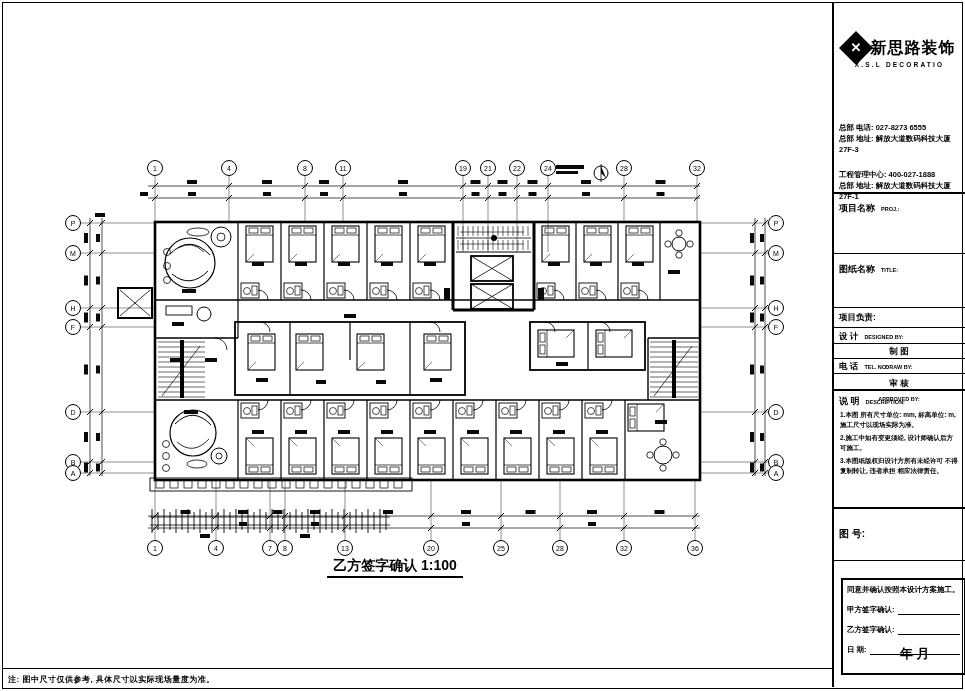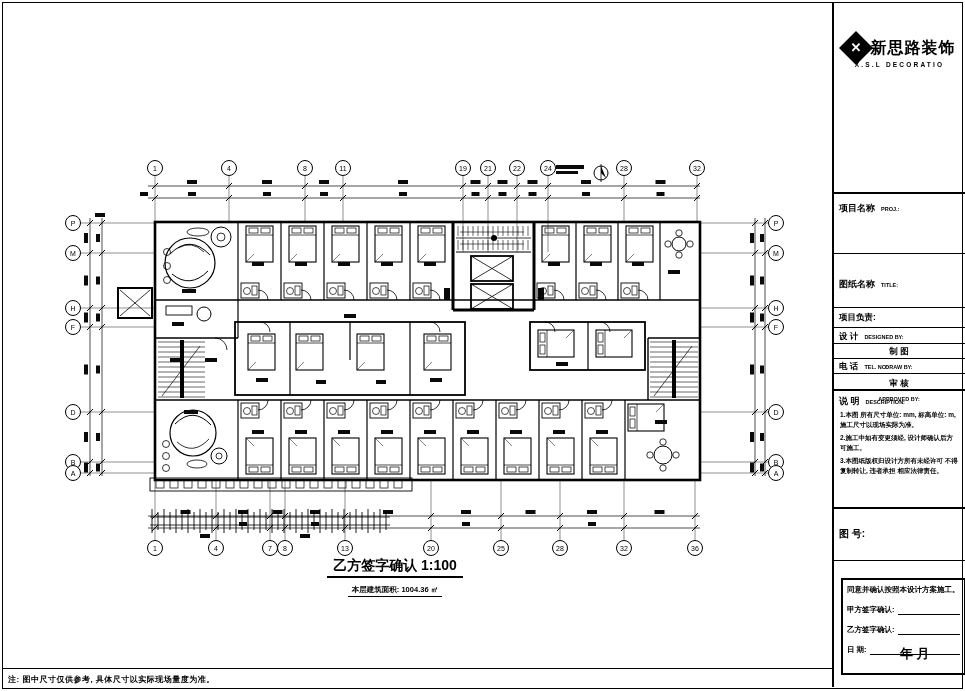--- a/index.html
+++ b/index.html
@@ -765,46 +765,52 @@
         <circle cx="776" cy="462" r="7.5" fill="none" stroke="#000" stroke-width="1"></circle>
         <text x="776" y="464.5" font-size="7" text-anchor="middle" font-family="Liberation Sans, sans-serif">B</text>
         <circle cx="776" cy="473" r="7.5" fill="#fff" stroke="none" stroke-width="1"></circle>
         <circle cx="776" cy="473" r="7.5" fill="none" stroke="#000" stroke-width="1"></circle>
         <text x="776" y="475.5" font-size="7" text-anchor="middle" font-family="Liberation Sans, sans-serif">A</text>
       </g>
     </svg>
 
   <div class="plan-title-wrap">
     <div><span class="plan-title">乙方签字确认 1:100</span></div>
-    <div><span class="plan-area">本层建筑面积: 1004.36 ㎡</span></div>
   </div>
 
   <div class="note-line"></div>
   <div class="bottom-note">注: 图中尺寸仅供参考, 具体尺寸以实际现场量度为准。</div>
 
   <div class="tb">
     <div class="logo">
       <div class="logo-row">
         <div class="diamond">
             <span>✕</span>
           </div>
         <div class="logo-cn">新思路装饰</div>
       </div>
       <div class="logo-en">X.S.L DECORATIO</div>
     </div>
 
+    <div class="contact">
+      <div>总部 电话: 027-8273 6555</div>
+      <div>总部 地址: 解放大道数码科技大厦27F-3</div>
+      <div class="gap"></div>
+      <div>工程管理中心: 400-027-1888</div>
+      <div>总部 地址: 解放大道数码科技大厦27F-1</div>
+    </div>
 
     <div class="hr2" style="top:190px"></div>
     <div class="tb-sec" style="top:200px">
       <span class="sec-label">项目名称</span>
       <span class="sec-sub">PROJ.:</span>
     </div>
 
     <div class="hr" style="top:251px"></div>
-    <div class="tb-sec" style="top:276px">
+    <div class="tb-sec" style="top:261px">
       <span class="sec-label">图纸名称</span>
       <span class="sec-sub">TITLE:</span>
     </div>
 
     <div class="hr" style="top:305px"></div>
     <div class="tb-sec" style="top:310px">
       <span class="tb-row-line">项目负责:</span>
     </div>
     <div class="hr" style="top:325px"></div>
     <div class="tb-sec" style="top: 329px;">

